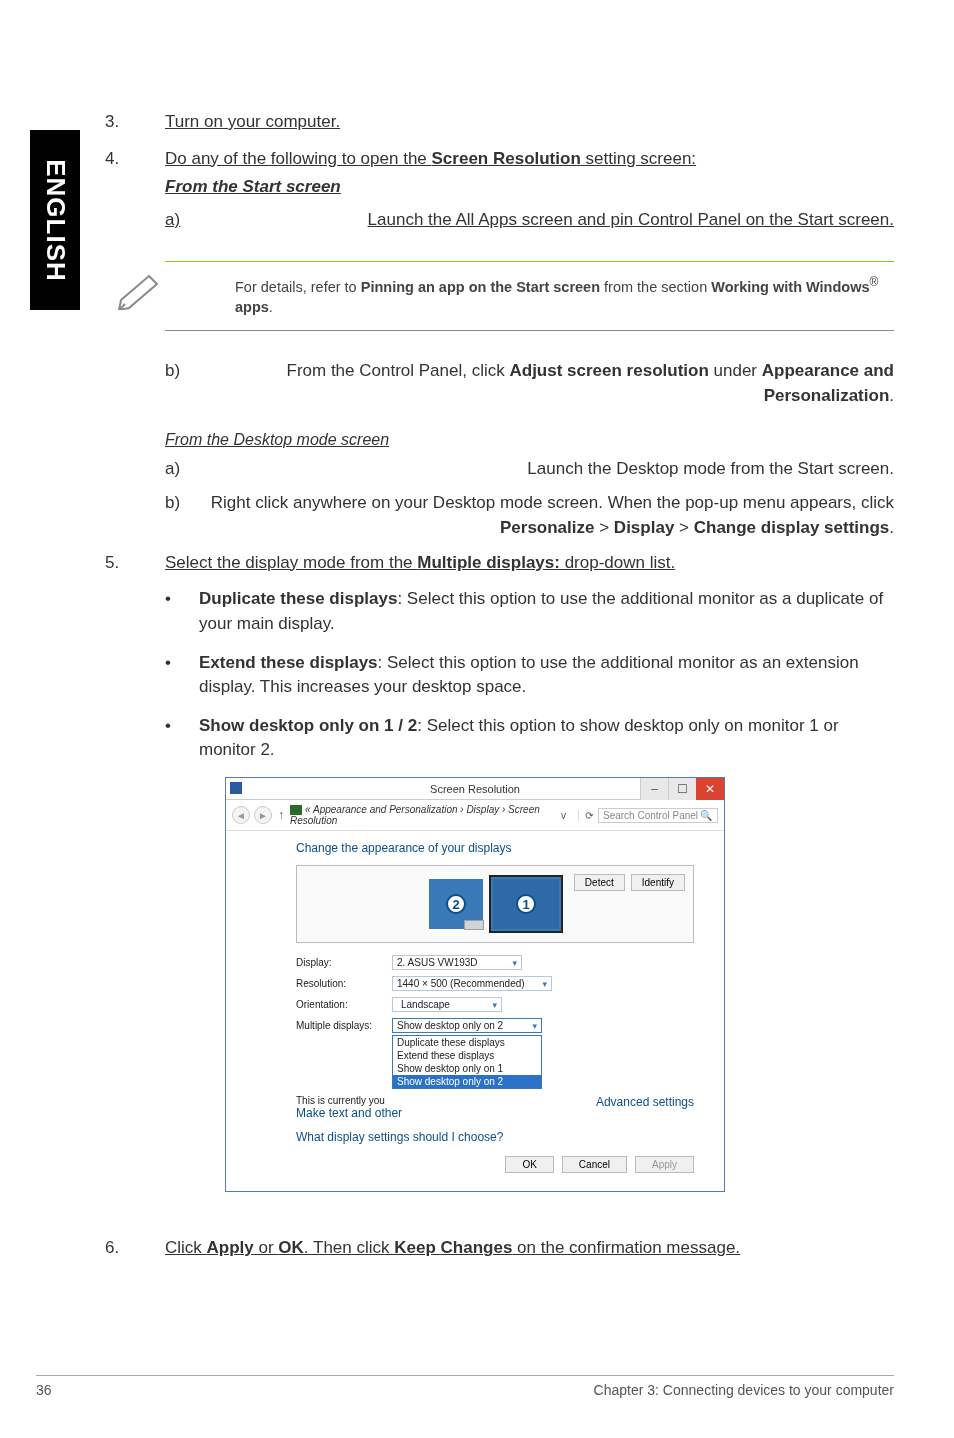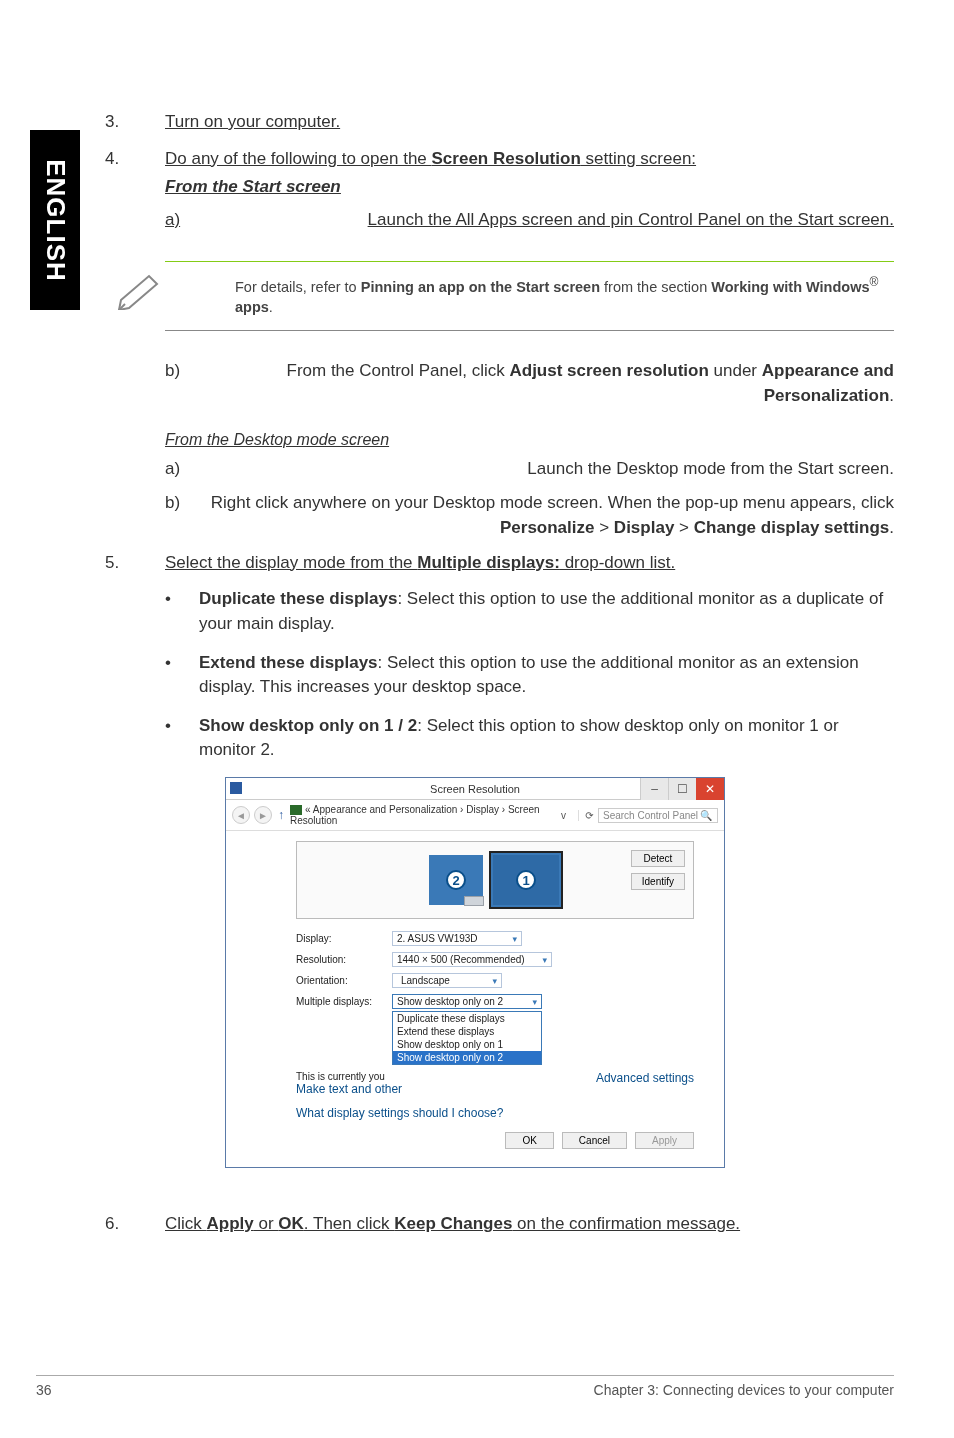--- a/index.html
+++ b/index.html
@@ -69,39 +69,39 @@
     font-size:11px; color:#333;
   }
   .win-titlebar .icon { position:absolute; left:4px; top:4px; width:12px; height:12px; background:#2a5aa0; }
   .win-titlebar .wbtns { position:absolute; right:0; top:0; display:flex; height:22px; }
   .wbtns div { width:28px; display:flex; align-items:center; justify-content:center; font-size:12px; }
   .wbtns .min,.wbtns .max { background:#e8e8e8; color:#555; border-left:1px solid #ccc;}
   .wbtns .close { background:#d9432f; color:#fff; }
   .win-addr { display:flex; align-items:center; gap:4px; padding:4px 6px; border-bottom:1px solid #ddd; }
   .win-addr .navbtn { width:18px; height:18px; border:1px solid #ccc; border-radius:50%; display:flex; align-items:center; justify-content:center; color:#999; background:#f4f4f4;}
   .win-addr .up { color:#2a5aa0; font-size:12px; padding:0 2px;}
-  .win-addr .crumb { flex:1; color:#333; font-size:10px; }
+  .win-addr .crumb { flex:1; color:#333; font-size:10px;font-style:italic; }
   .win-addr .crumb .cp-ico { display:inline-block; width:12px; height:10px; background:#2a6a2a; margin-right:3px; vertical-align:middle;}
   .win-addr .refresh { width:16px; text-align:center; color:#555; border-left:1px solid #ddd; padding-left:6px; margin-left:4px;}
   .win-addr .drop { color:#555; padding:0 4px; }
   .win-addr .search { width:120px; border:1px solid #ccc; padding:1px 4px; color:#888; display:flex; justify-content:space-between; align-items:center;}
   .win-body { padding:10px 30px 18px 70px; }
   .win-h { color:#0a4f8a; font-size:12px; margin-bottom:10px; }
   .monitor-area {
     border:1px solid #bbb; background:#fafafa; height:78px;
     display:flex; align-items:center; justify-content:center; gap:8px;
     position:relative; margin-bottom:12px;
   }
   .mon { border:2px solid #3a79b7; background:#3a79b7; color:#fff; display:flex; align-items:center; justify-content:center; position:relative; }
   .mon.sel { outline:2px solid #222; }
   .mon .n { background:#fff; color:#0a4f8a; border-radius:50%; width:20px; height:20px; display:flex; align-items:center; justify-content:center; font-weight:bold; font-size:13px; border:2px solid #0a4f8a; }
   .mon2 { width:54px; height:50px; }
   .mon1 { width:70px; height:54px; background:#2e6aa6; }
   .mon2::after { content:""; position:absolute; right:-3px; bottom:-3px; width:18px; height:8px; background:#cfd4da; border:1px solid #9aa0a8;}
-  .side-btns { position:absolute; right:8px; top:8px; display:flex; flex-direction:column; gap:6px;}
+  .side-btns { position:absolute; right:8px; top:8px; display:flex; flex-direction:row; gap:6px;}
   .side-btns button { font-size:10px; padding:2px 10px; border:1px solid #bbb; background:#f0f0f0; }
   .formrow { display:flex; align-items:center; margin-bottom:6px; }
   .formrow .flab { width:96px; font-size:10px; }
   .formrow .fsel { border:1px solid #b6c6dc; background:#fff; padding:1px 4px; font-size:10px; min-width:130px; display:flex; justify-content:space-between; align-items:center;}
   .formrow .fsel .car { color:#3a79b7; font-size:9px; margin-left:6px; }
   .dropdown-open { border:1px solid #3a79b7; background:#fff; width:150px; margin-left:96px; margin-top:-4px; margin-bottom:6px; font-size:10px;}
   .dropdown-open div { padding:1px 4px; }
   .dropdown-open .sel { background:#2a72c8; color:#fff; }
   .linkish { color:#0a4f8a; font-size:12px; }
   .advline { display:flex; justify-content:space-between; font-size:10px; margin:4px 0 10px; }
@@ -207,20 +207,21 @@
       <div class="up">↑</div>
       <div class="crumb"><span class="cp-ico"></span><span>« Appearance and Personalization › Display › Screen Resolution</span></div>
       <div class="drop">v</div>
       <div class="refresh">⟳</div>
       <div class="search">
           <span>Search Control Panel</span>
           <span>🔍</span>
         </div>
     </div>
     <div class="win-body">
+      <div class="win-h">Change the appearance of your displays</div>
       <div class="monitor-area">
         <div class="mon mon2">
             <div class="n">2</div>
           </div>
         <div class="mon mon1 sel">
             <div class="n">1</div>
           </div>
         <div class="side-btns">
           <button>Detect</button>
           <button>Identify</button>

